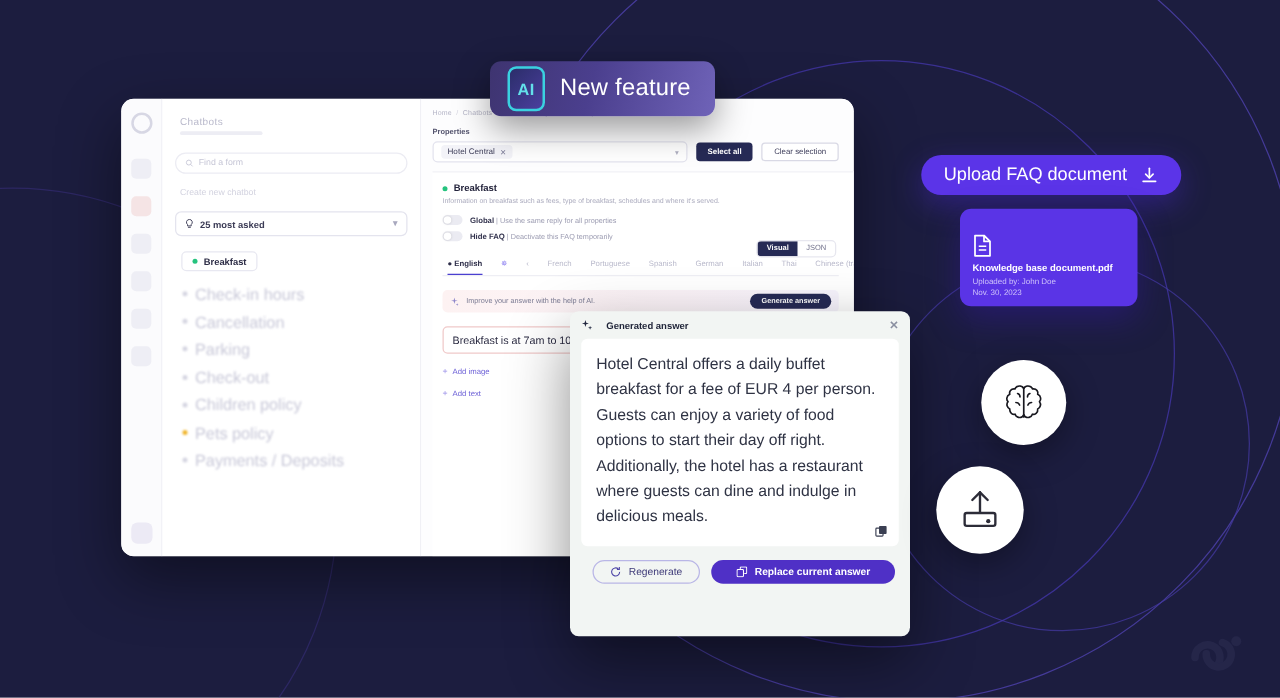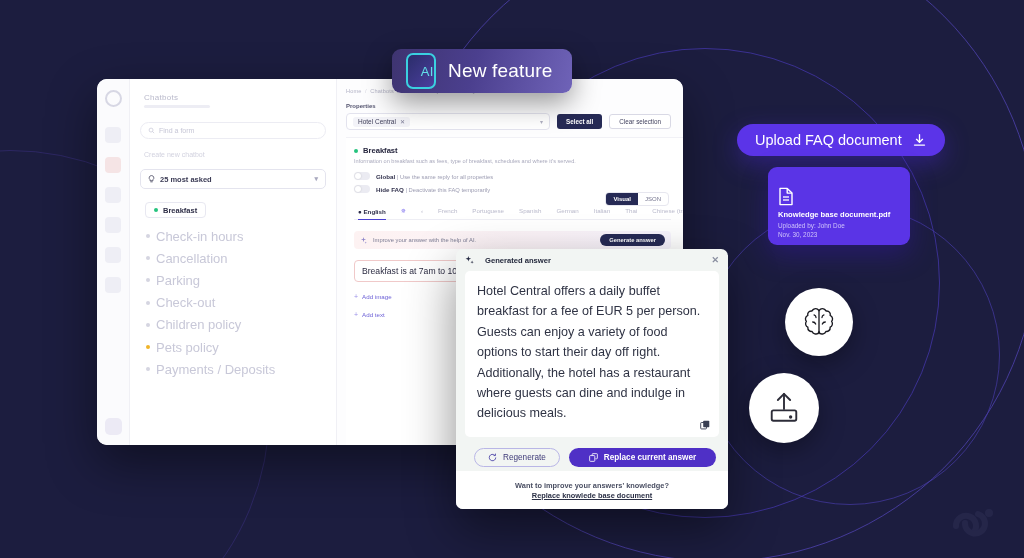--- a/index.html
+++ b/index.html
@@ -244,22 +244,22 @@
     border-radius: 9px;
     background: linear-gradient(105deg,#3e3470 0%,#4b3f8e 45%,#6f63b8 100%);
     box-shadow: 0 10px 28px rgba(0,0,0,.40);
     display: flex; align-items: center; gap: 12px;
     padding-left: 14px;
   }
   #ai-chip {
     width: 30px; height: 36px; border-radius: 7px;
     border: 2px solid #3ad1e0;
     background: linear-gradient(135deg,#2b2d6a,#4b3f9e);
-    display: flex; align-items: center; justify-content: flex-end;
-    color: #63e0ea; font-size: 13px; font-weight: 400; letter-spacing: .5px;
+    display: flex; align-items: center; justify-content: center;
+    color: #63e0ea; font-size: 13px; font-weight: 700; letter-spacing: .5px;
   }
   #nf-label { color: #fff; font-size: 19px; letter-spacing: .2px; }
 
   
   #upload-btn {
     position: absolute; left: 737px; top: 124px;
     height: 32px; padding: 0 18px;
     background: #5b34e8; border-radius: 16px;
     display: flex; align-items: center; gap: 10px;
     box-shadow: 0 8px 24px rgba(70,40,200,.45);
@@ -470,21 +470,21 @@
         <svg width="9" height="9" viewBox="0 0 14 14">
             <path d="M5.2 0l1 3.3 3.3 1-3.3 1-1 3.3-1-3.3-3.3-1 3.3-1z" fill="#232840"></path>
             <path d="M11 7l.6 2 2 .6-2 .6-.6 2-.6-2-2-.6 2-.6z" fill="#232840"></path>
           </svg>
       </span>
       <span>Generated answer</span>
       <span id="gen-close">✕</span>
     </div>
 
     <div id="gen-body">
-      <span>Hotel Central offers a daily buffet breakfast for a fee of EUR 5 per person. Guests can enjoy a variety of food options to start their day off right. Additionally, the hotel has a restaurant where guests can dine and indulge in delicious meals.</span>
+      <span>Hotel Central offers a daily buffet breakfast for a fee of EUR 4 per person. Guests can enjoy a variety of food options to start their day off right. Additionally, the hotel has a restaurant where guests can dine and indulge in delicious meals.</span>
       <span id="copy-icon">
         <svg width="10" height="10" viewBox="0 0 14 14">
             <rect x="1" y="3.5" width="8" height="9" rx="1" fill="none" stroke="#3a3f52" stroke-width="1.3"></rect>
             <rect x="4.5" y="1" width="8.5" height="9" rx="1" fill="#3a3f52"></rect>
           </svg>
       </span>
     </div>
 
     <div id="gen-actions">
       <div id="regen-btn">
@@ -500,24 +500,20 @@
         <span>
           <svg width="9" height="9" viewBox="0 0 14 14">
               <rect x="1" y="4" width="8" height="9" rx="1.2" fill="none" stroke="#fff" stroke-width="1.3"></rect>
               <path d="M5 4V2a1 1 0 0 1 1-1h6a1 1 0 0 1 1 1v6a1 1 0 0 1-1 1h-2" fill="none" stroke="#fff" stroke-width="1.3"></path>
             </svg>
         </span>
         <span>Replace current answer</span>
       </div>
     </div>
 
-    <div id="gen-foot">
-      <div class="q">Want to improve your answers' knowledge?</div>
-      <div class="a">Replace knowlede base document</div>
-    </div>
   </div>
 
   <div id="new-feature">
     <div id="ai-chip">
       <span>AI</span>
     </div>
     <div id="nf-label">New feature</div>
   </div>
 
   <div id="upload-btn">

